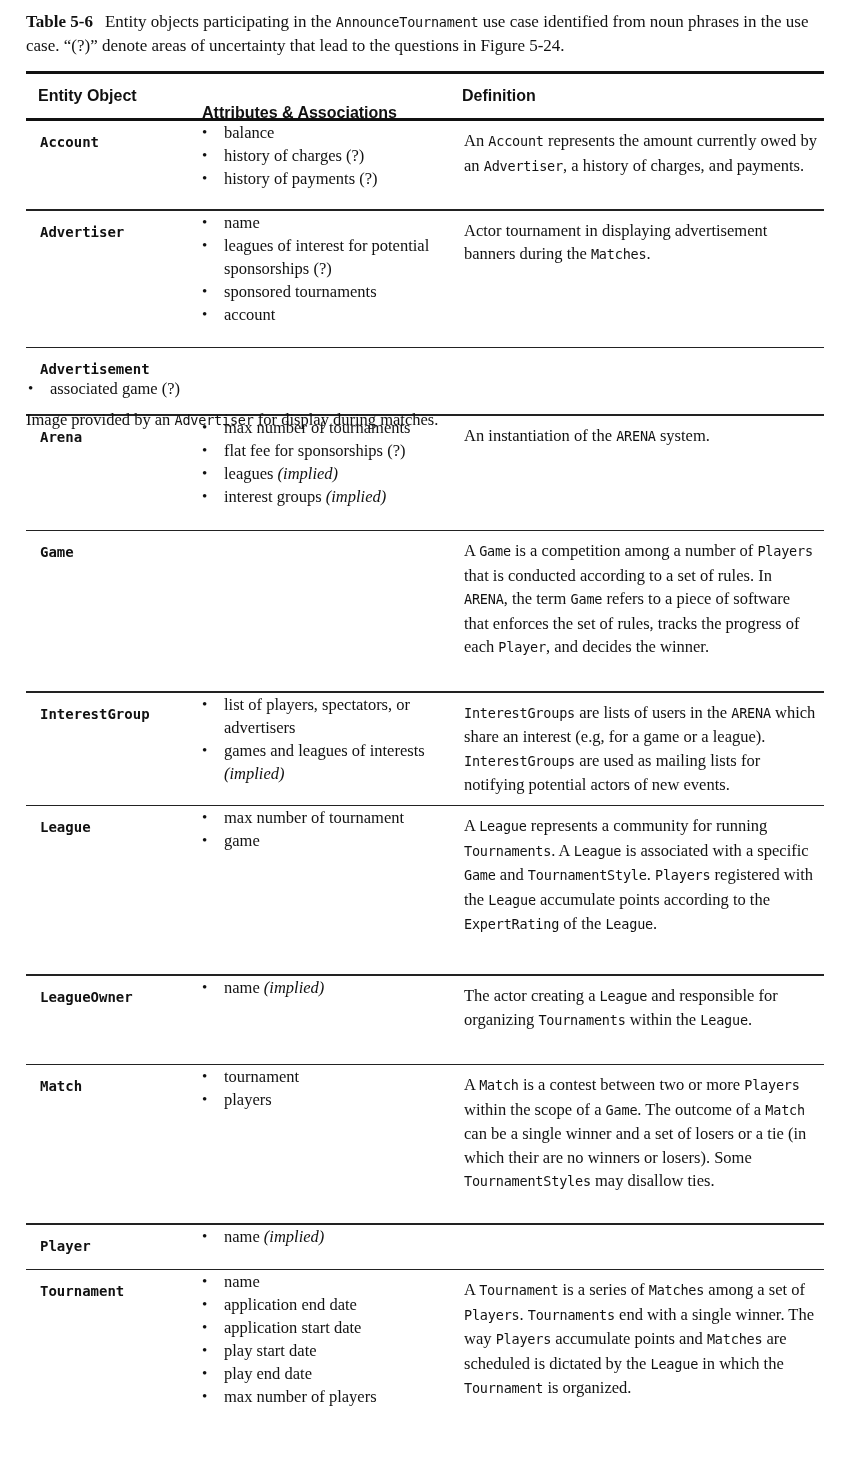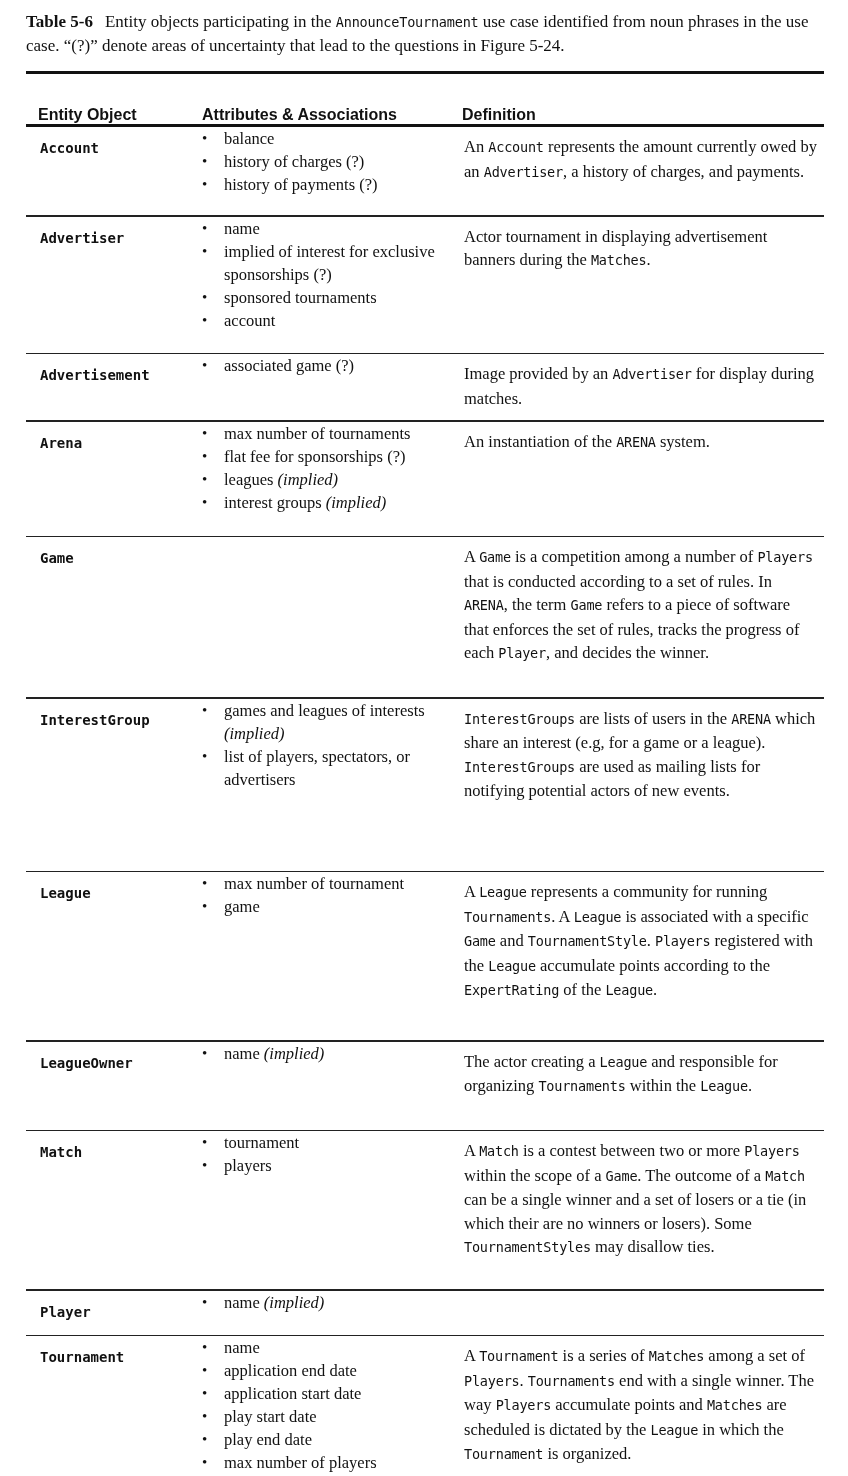--- a/index.html
+++ b/index.html
@@ -3,21 +3,21 @@
 <meta charset="utf-8">
 <style>
   html, body { margin: 0; padding: 0; background: #ffffff; }
   body { width: 848px; height: 1476px; position: relative; overflow: hidden; color: #111; }
   .page { position: absolute; left: 26px; top: 10px; width: 798px; }
   .caption { font-family: "Liberation Serif", serif; font-size: 17px; line-height: 23px; color: #111; margin: 0 0 0 0; }
   .caption .label { font-weight: bold; margin-right: 12px; }
   .code { font-family: "DejaVu Sans Mono", monospace; font-size: 13.5px; letter-spacing: -0.2px; text-align: center; }
   .rule-thick { height: 3px; background: #111; margin: 0; }
   .rule-thin { height: 1.5px; background: #222; }
-  .head { display: flex; height: 50px; align-items: flex-end; font-family: "Liberation Sans", sans-serif; font-weight: bold; font-size: 16px; color: #111; }
+  .head { display: flex; height: 44px; align-items: center; font-family: "Liberation Sans", sans-serif; font-weight: bold; font-size: 16px; color: #111; }
   .head .c1 { width: 164px; padding-left: 12px; box-sizing: border-box; }
   .head .c2 { width: 262px; padding-left: 12px; box-sizing: border-box; margin-top: 34px; }
   .head .c3 { flex: 1; padding-left: 10px; }
   .row { display: flex; box-sizing: border-box; }
   .row .c1 { width: 174px; padding-left: 14px; box-sizing: border-box; font-family: "DejaVu Sans Mono", monospace; font-weight: bold; font-size: 14px; padding-top: 13px; }
   .row .c2 { width: 264px; box-sizing: border-box; }
   .row .c3 { flex: 1; box-sizing: border-box; padding-top: 8px; padding-right: 6px; font-family: "Liberation Serif", serif; font-size: 16.5px; line-height: 23.5px; }
   ul.attrs { list-style: none; margin: 0; padding: 0; font-family: "Liberation Serif", serif; font-size: 16.5px; line-height: 23px; }
   ul.attrs li { position: relative; padding-left: 24px; }
   ul.attrs li::before { content: "\2022"; position: absolute; left: 2px; top: 0; font-size: 15px; }
@@ -49,29 +49,29 @@
           </ul>
         </div>
         <div class="c3"><span>An </span><span class="code">Account</span><span> represents the amount currently owed by an </span><span class="code">Advertiser</span><span>, a history of charges, and payments.</span></div>
       </div>
       <div class="rule-thin"></div>
       <div class="row" style="height: 136px;">
         <div class="c1">Advertiser</div>
         <div class="c2">
           <ul class="attrs">
             <li><span>name</span></li>
-            <li><span>implied of interest for exclusive sponsorships (?)</span></li>
+            <li><span>leagues of interest for potential sponsorships (?)</span></li>
             <li><span>sponsored tournaments</span></li>
             <li><span>account</span></li>
           </ul>
         </div>
         <div class="c3"><span>Actor tournament in displaying advertisement banners during the </span><span class="code">Matches</span><span>.</span></div>
       </div>
       <div class="rule-thin"></div>
-      <div class="row" style="height: 66px;">
+      <div class="row" style="height: 66px; flex-direction: column;">
         <div class="c1">Advertisement</div>
         <div class="c2">
           <ul class="attrs">
             <li><span>associated game (?)</span></li>
           </ul>
         </div>
         <div class="c3"><span>Image provided by an </span><span class="code">Advertiser</span><span> for display during matches.</span></div>
       </div>
       <div class="rule-thin"></div>
       <div class="row" style="height: 114px;">
@@ -88,26 +88,26 @@
       </div>
       <div class="rule-thin"></div>
       <div class="row" style="height: 160px;">
         <div class="c1">Game</div>
         <div class="c2">
           <ul class="attrs"></ul>
         </div>
         <div class="c3"><span>A </span><span class="code">Game</span><span> is a competition among a number of </span><span class="code">Players</span><span> that is conducted according to a set of rules. In </span><span class="code">ARENA</span><span>, the term </span><span class="code">Game</span><span> refers to a piece of software that enforces the set of rules, tracks the progress of each </span><span class="code">Player</span><span>, and decides the winner.</span></div>
       </div>
       <div class="rule-thin"></div>
-      <div class="row" style="height: 172px;">
+      <div class="row" style="height: 112px;">
         <div class="c1">InterestGroup</div>
         <div class="c2">
           <ul class="attrs">
+            <li><span>list of players, spectators, or advertisers</span></li>
             <li><span>games and leagues of interests </span><span class="imp">(implied)</span></li>
-            <li><span>list of players, spectators, or advertisers</span></li>
           </ul>
         </div>
         <div class="c3"><span class="code">InterestGroups</span><span> are lists of users in the </span><span class="code">ARENA</span><span> which share an interest (e.g, for a game or a league). </span><span class="code">InterestGroups</span><span> are used as mailing lists for notifying potential actors of new events.</span></div>
       </div>
       <div class="rule-thin"></div>
       <div class="row" style="height: 168px;">
         <div class="c1">League</div>
         <div class="c2">
           <ul class="attrs">
             <li><span>max number of tournament</span></li>

